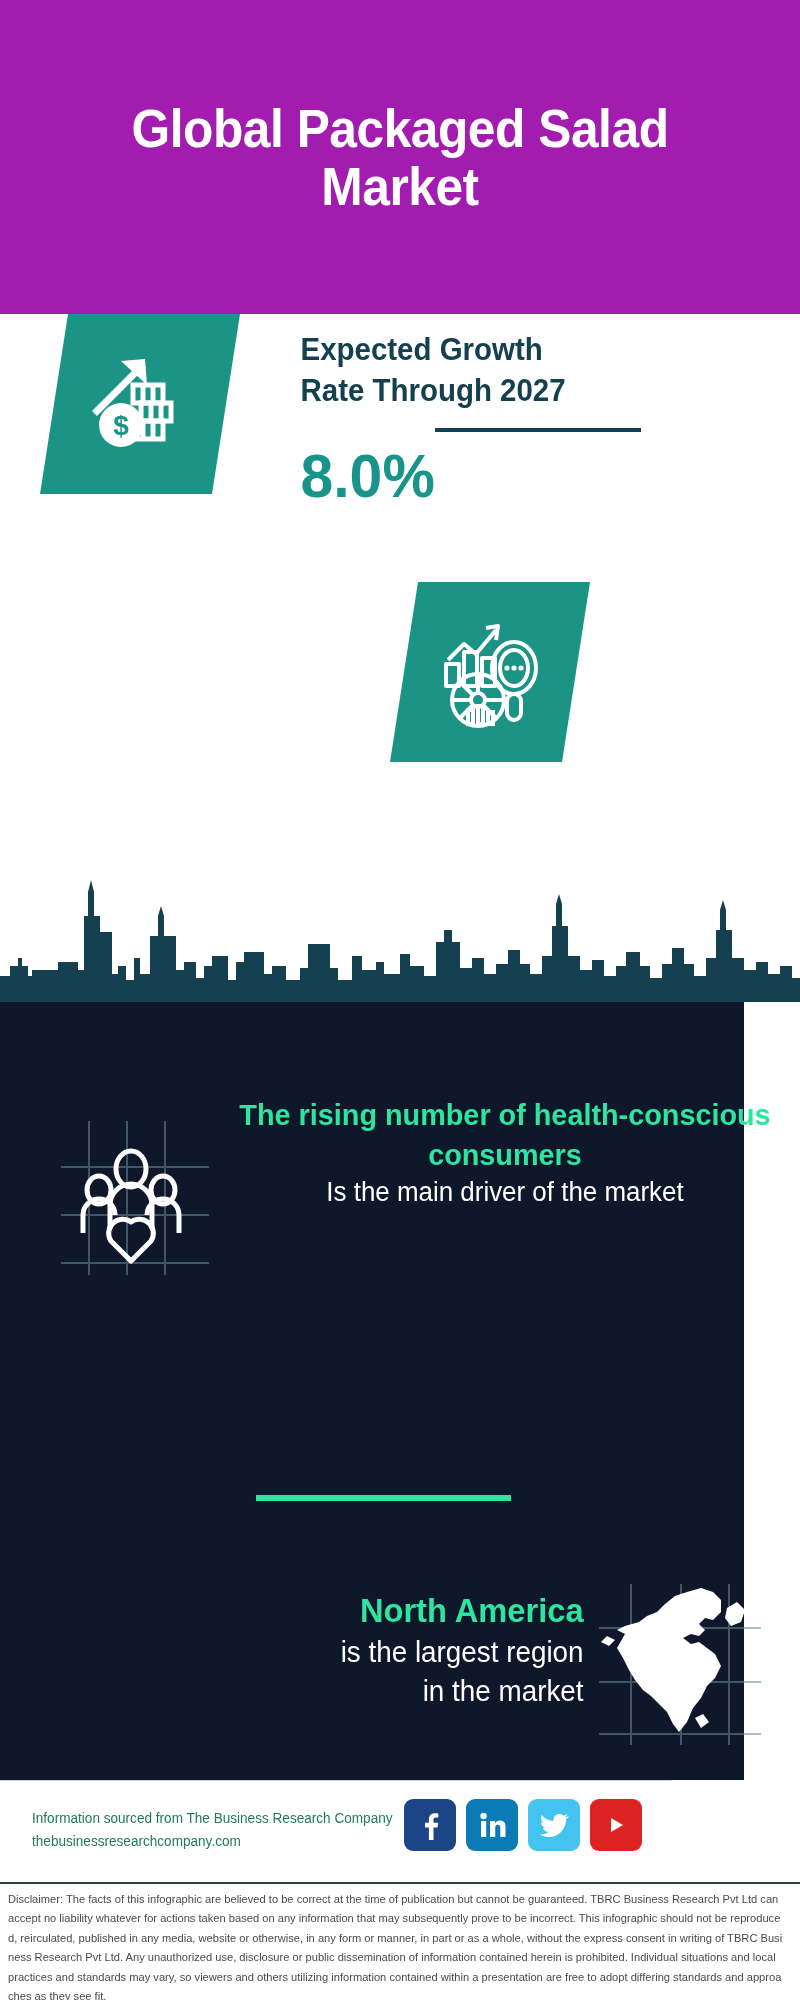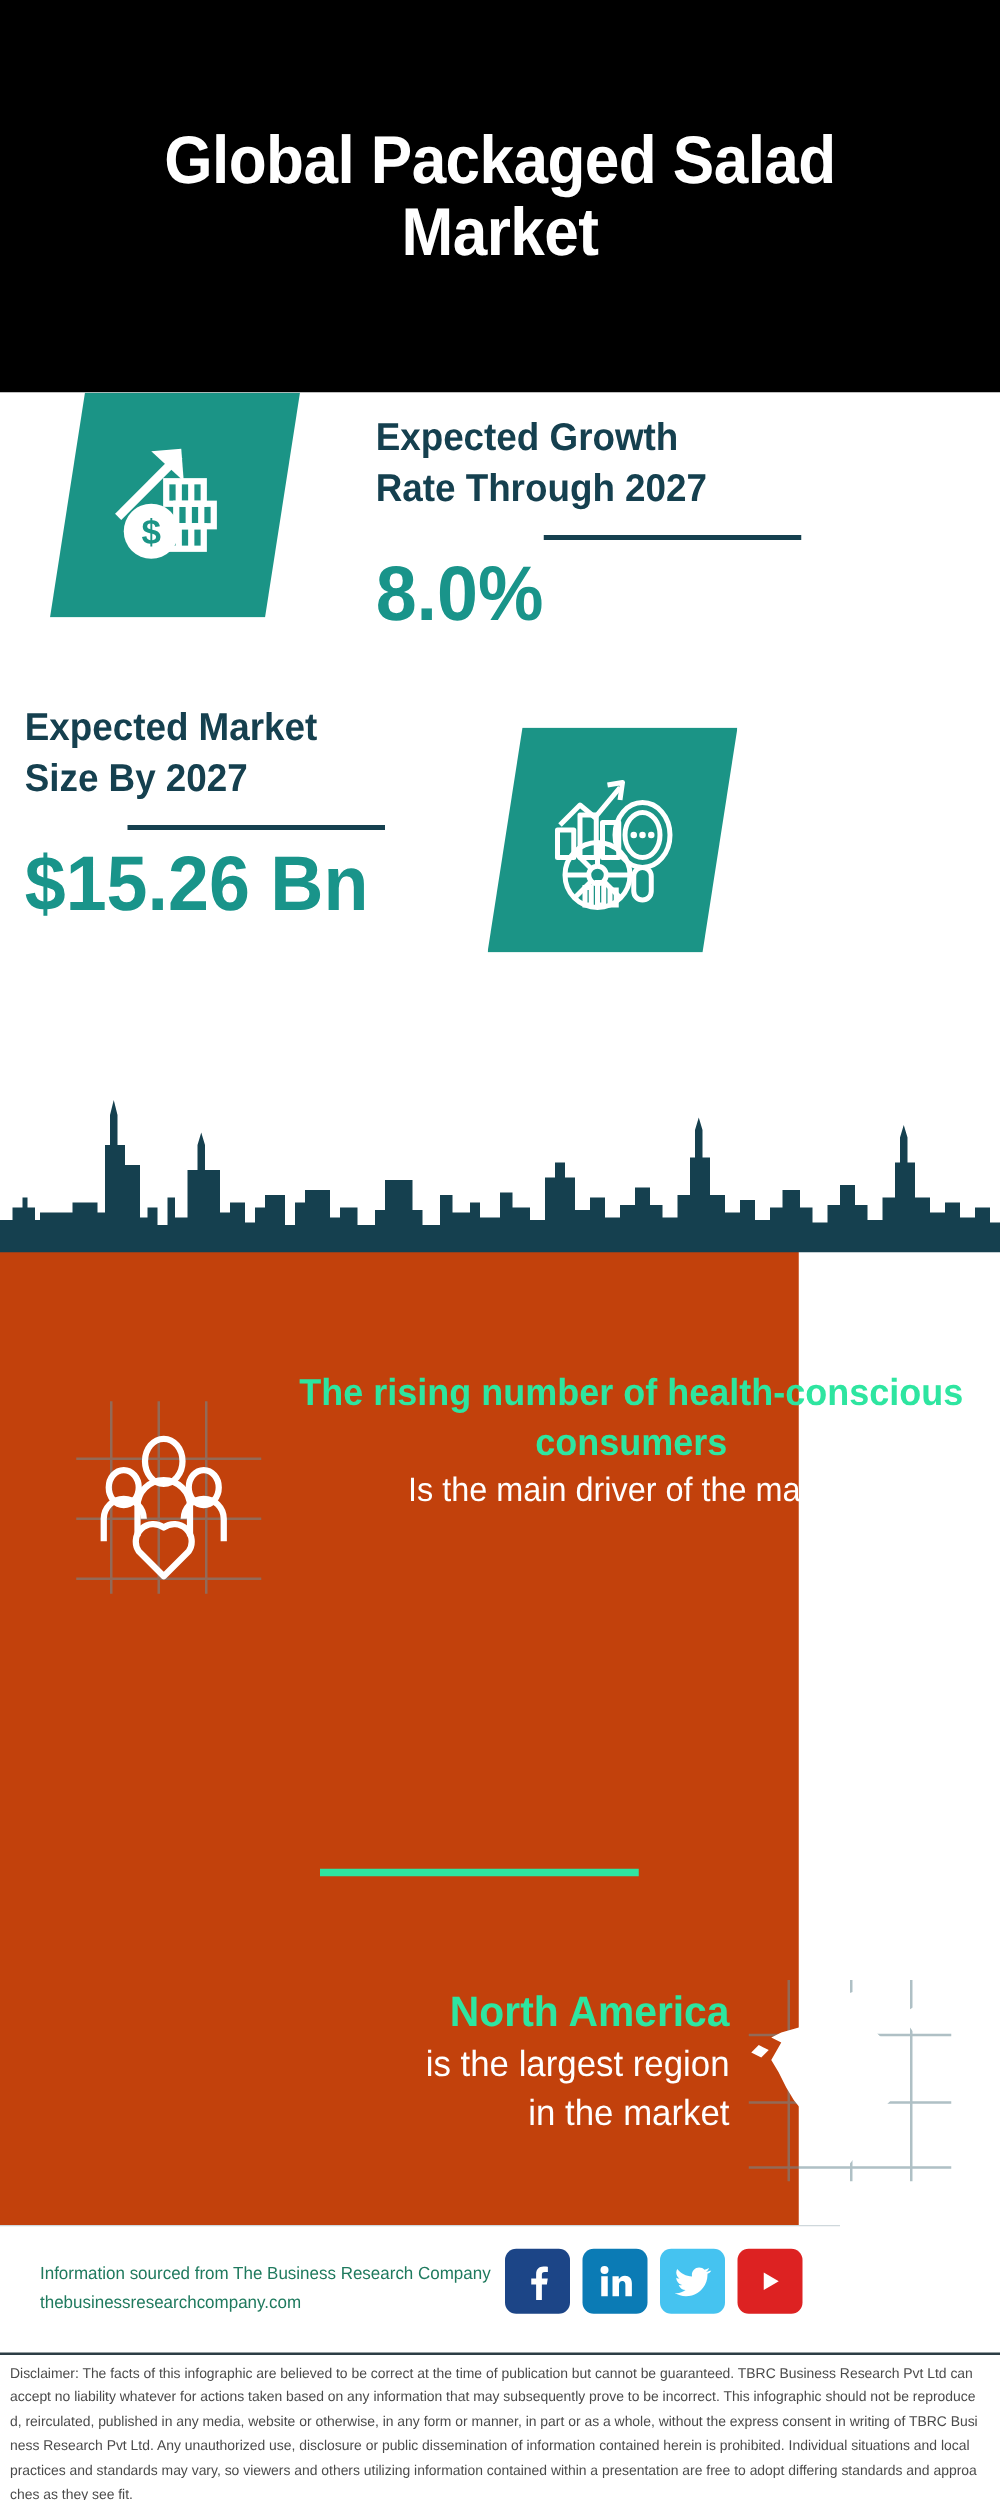--- a/index.html
+++ b/index.html
@@ -8,21 +8,21 @@
     background:#ffffff;
     font-family:"Liberation Sans", sans-serif;
     overflow:hidden;
     position:relative;
   }
   .page { width:800px; height:2000px; position:relative; }
 
   
   .header {
     position:absolute; left:0; top:0; width:800px; height:314px;
-    background:#000000;
+    background:#a21caf;
     display:flex; align-items:center; justify-content:center;
   }
   .header-title {
     color:#ffffff;
     font-family:"Liberation Sans Narrow","Liberation Sans",sans-serif;
     font-size:54px; font-weight:bold; line-height:1.08;
     text-align:center; letter-spacing:-0.5px;
     width:640px;
     transform:scaleX(0.92);
   }
@@ -63,22 +63,22 @@
 
   
   .block-growth { left:288px; top:16px; width:500px; }
   .block-growth .stat-rule { width:206px; margin-left:auto; margin-right:auto; }
 
   
   .block-size { left:10px; top:248px; width:390px; }
 
   
   .dark-zone {
-    position:absolute; left:0; top:1000px; width:639px; height:780px;
-    background:#c2410c;
+    position:absolute; left:0; top:1000px; width:744px; height:780px;
+    background:#0f172a;
   }
   .skyline {
     position:absolute; left:0; top:-130px; width:800px; height:132px;
     display:block;
   }
 
   
   .driver-row { position:absolute; left:0; top:1095px; width:800px; height:230px; }
   .driver-icon-wrap { position:absolute; left:55px; top:22px; width:160px; height:160px; }
   .driver-text { position:absolute; left:225px; top:0px; width:560px; text-align:center; }
@@ -190,26 +190,20 @@
       </svg>
     </div>
 
     <div class="stat-block block-growth">
       <div class="stat-label">Expected Growth</div>
       <div class="stat-label">Rate Through 2027</div>
       <div class="stat-rule"></div>
       <div class="stat-value">8.0%</div>
     </div>
 
-    <div class="stat-block block-size">
-      <div class="stat-label">Expected Market</div>
-      <div class="stat-label">Size By 2027</div>
-      <div class="stat-rule"></div>
-      <div class="stat-value">$15.26 Bn</div>
-    </div>
 
     <div class="tile right">
       <svg width="112" height="112" viewBox="0 0 112 112">
         <g fill="none" stroke="#ffffff" stroke-width="4" stroke-linejoin="round">
           <polyline points="14,44 30,28 42,38 62,14"></polyline>
           <polyline points="52,12 64,10 62,24"></polyline>
           <rect x="12" y="48" width="13" height="22"></rect>
           <rect x="30" y="36" width="13" height="34"></rect>
           <rect x="48" y="42" width="13" height="28"></rect>
           <circle cx="44" cy="84" r="26"></circle>

